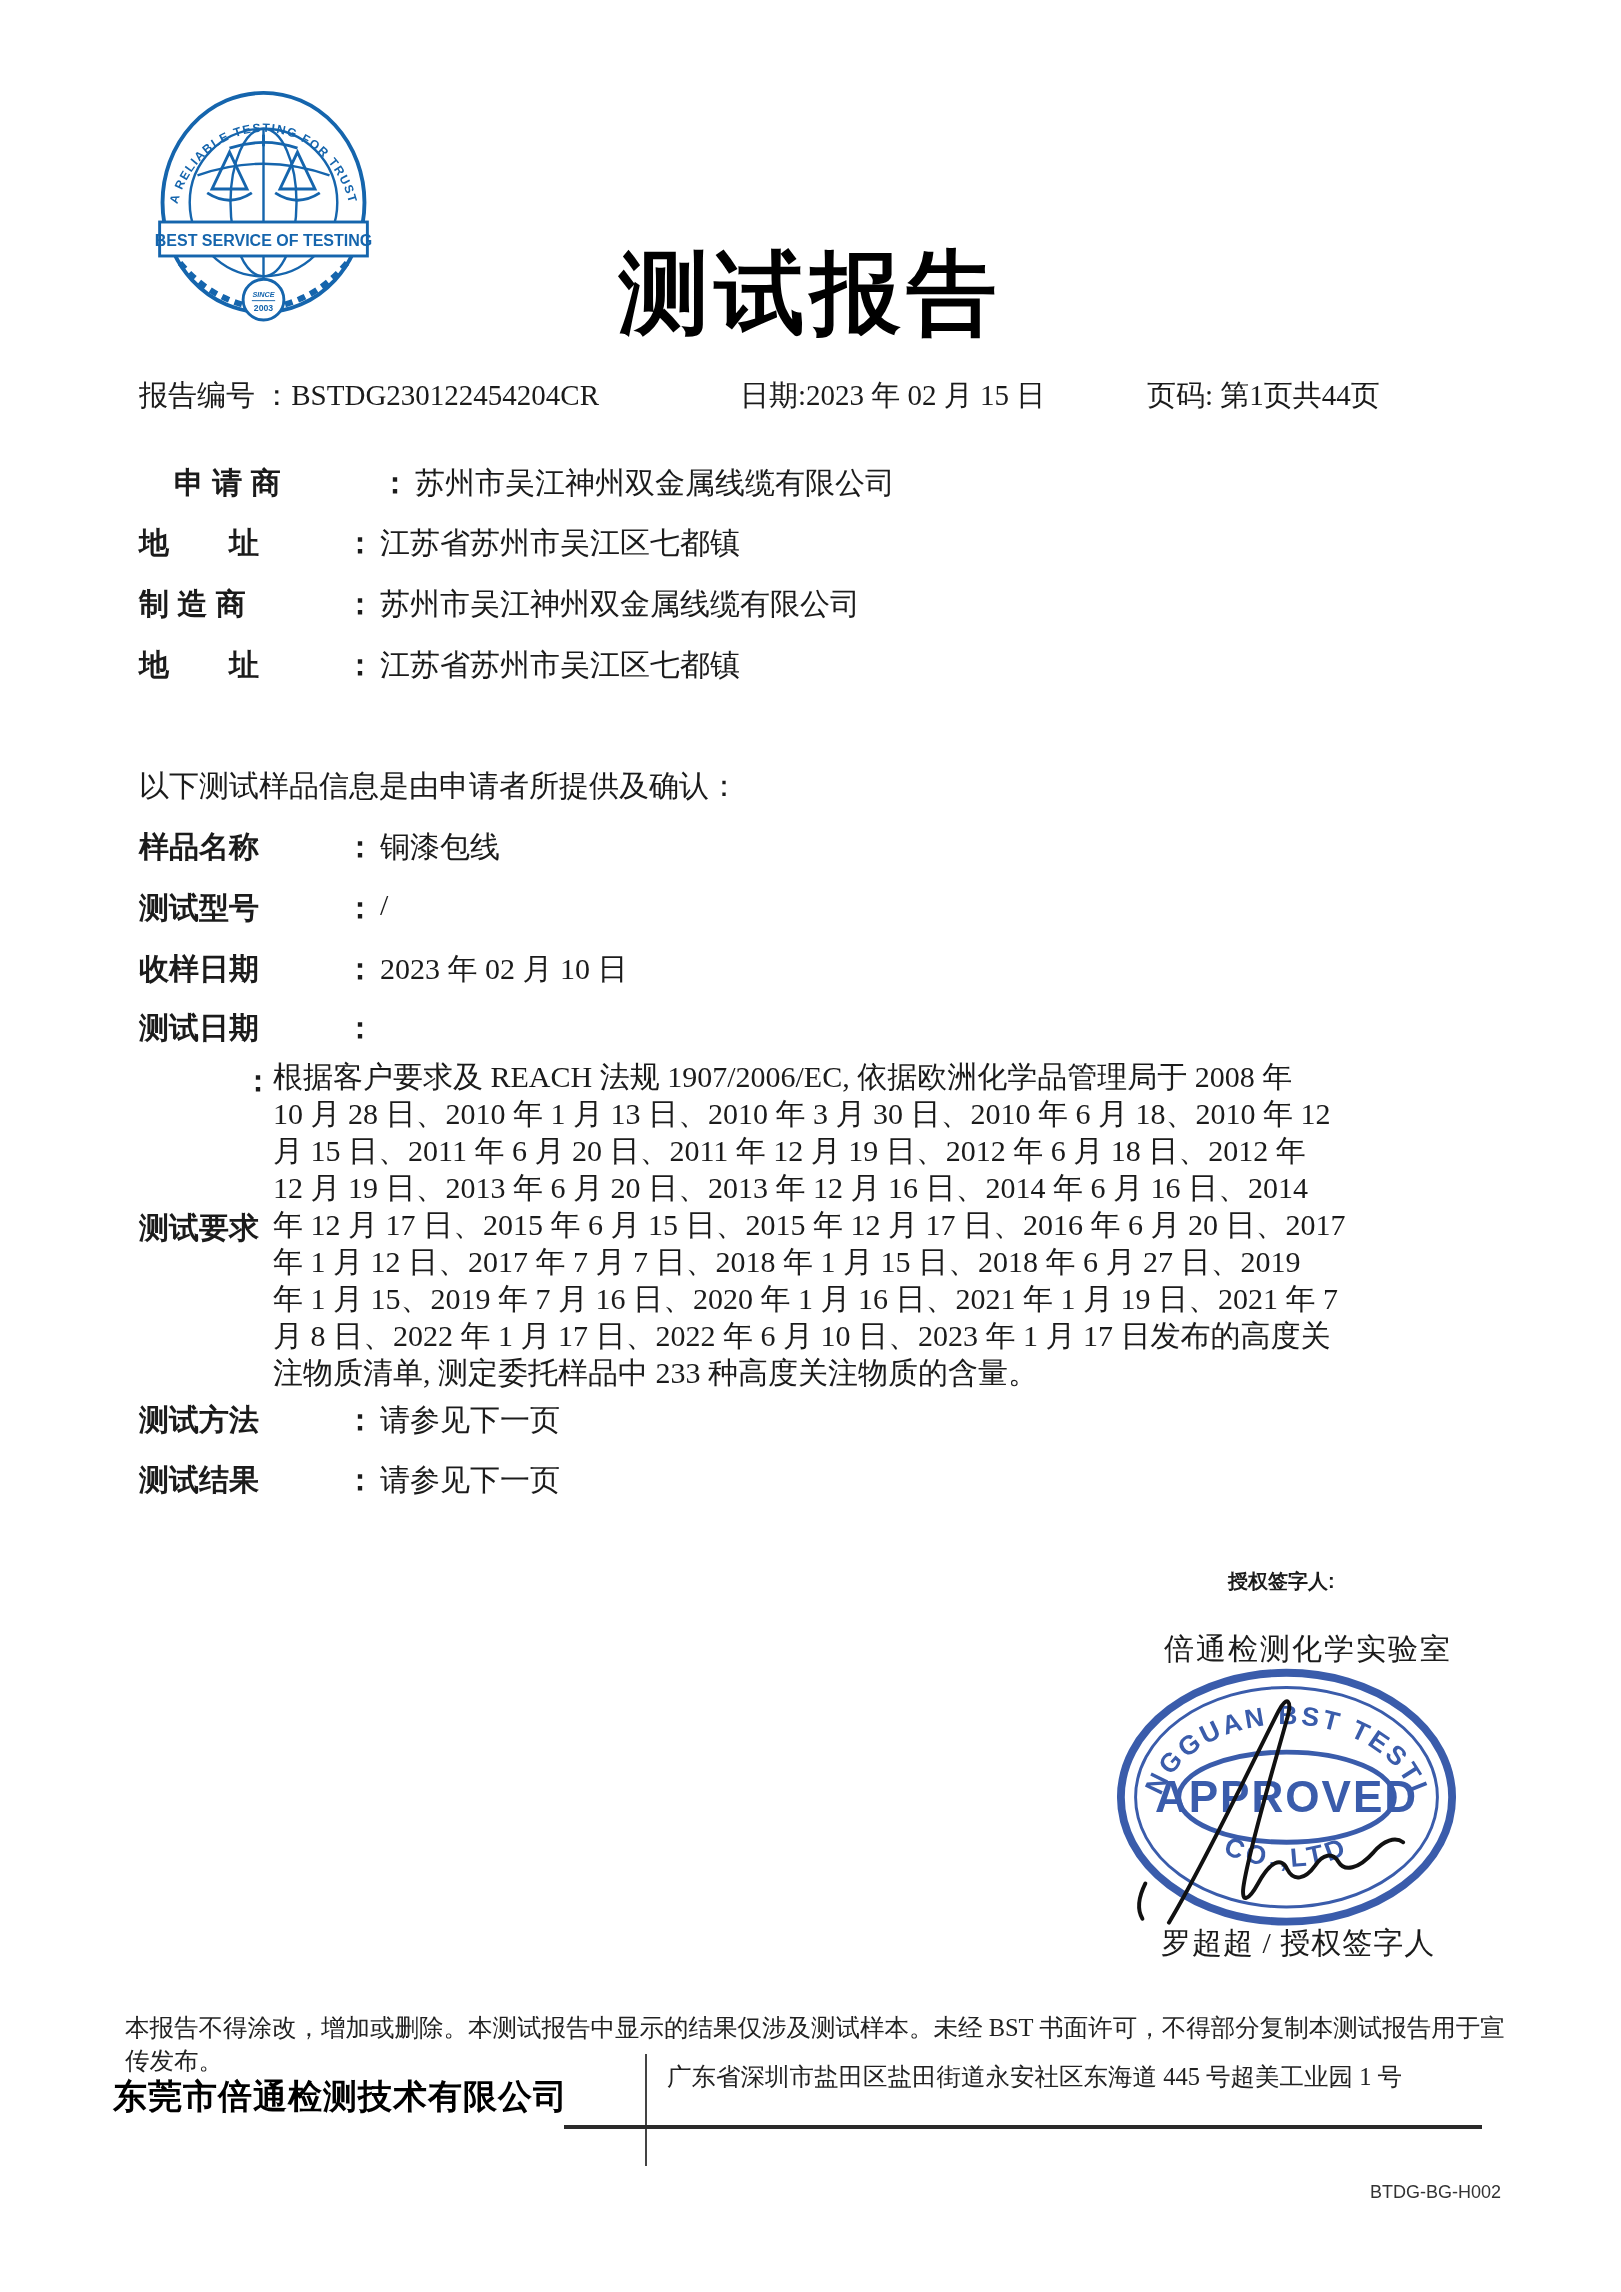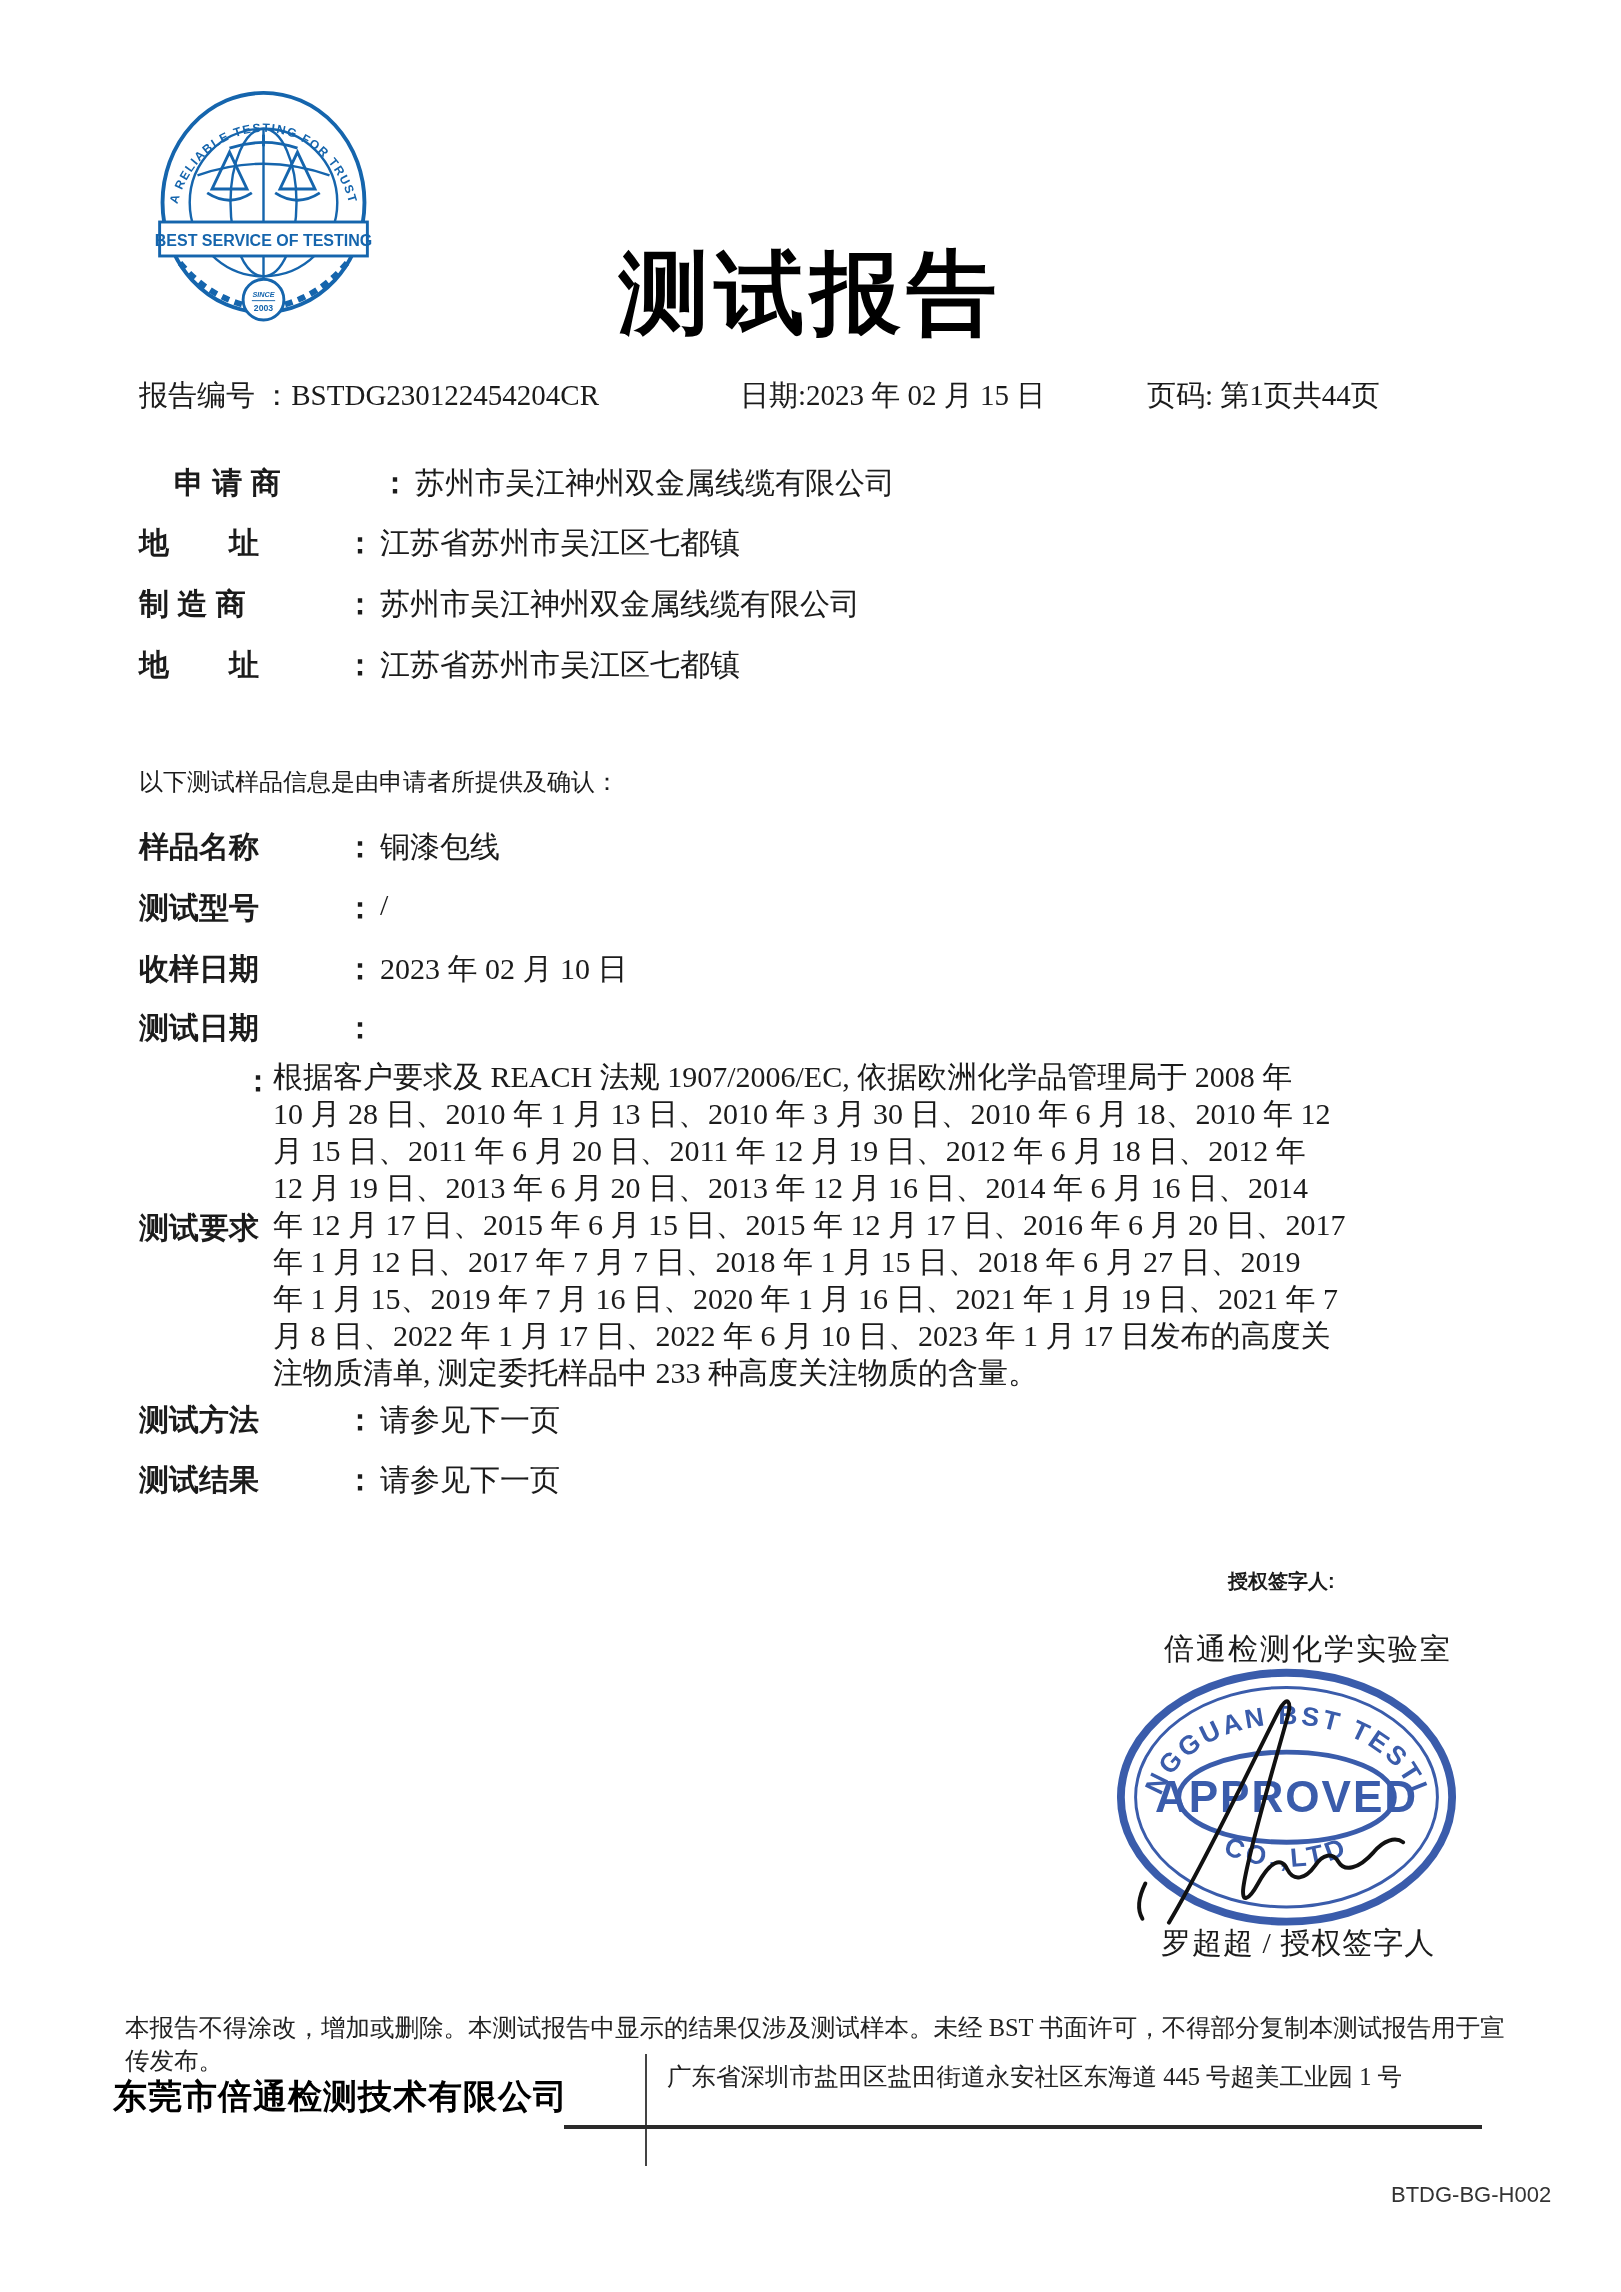--- a/index.html
+++ b/index.html
@@ -18,42 +18,41 @@
     letter-spacing:5.9px;margin:0;
   }
   .hseg{position:absolute;font-size:29px;white-space:pre;}
   .fieldrow{position:absolute;left:0;width:100%;height:39px;}
   .flabel{
     position:absolute;left:139px;font-size:30px;font-weight:bold;
     font-family:"Liberation Sans","DejaVu Sans",sans-serif;white-space:pre;
   }
   .fcolon{position:absolute;left:345px;font-size:30px;font-weight:bold;}
   .fvalue{position:absolute;left:380px;font-size:30px;white-space:pre;}
-  .intro{position:absolute;left:139px;font-size:24px;}
+  .intro{position:absolute;left:139px;font-size:30px;}
   .reqcolon{position:absolute;left:243px;top:1061px;font-size:30px;font-weight:bold;}
   .reqlines{position:absolute;left:265px;top:1058px;width:1274px;font-size:30px;margin-left:8px;}
   .reqlines .tline{line-height:37px;white-space:pre;}
   .sigheading{
     position:absolute;left:1228px;top:1568px;font-size:20px;font-weight:bold;
     font-family:"Liberation Sans","DejaVu Sans",sans-serif;
   }
   .labname{position:absolute;left:1164px;top:1629px;font-size:30px;letter-spacing:2px;}
   .signerline{position:absolute;left:1161px;top:1923px;font-size:30px;letter-spacing:1px;}
   .disclaimer{position:absolute;left:125px;top:2011px;width:1382px;font-size:24.5px;color:#222;}
   .company{
     position:absolute;left:113px;top:2074px;font-size:34px;font-weight:bold;
     font-family:Liberation Mono, monospace;letter-spacing:1px;color:#000;text-align:right;
   }
   .vline{position:absolute;left:645px;top:2054px;width:2px;height:112px;background:#444;}
   .addr{position:absolute;left:667px;font-size:24.5px;color:#222;white-space:pre;}
   .hline{position:absolute;left:564px;top:2125px;width:918px;height:3.9px;background:#2a2a2a;}
   .formcode{
-    position:absolute;left:1370px;top:2182px;font-size:22px;color:#333;
+    position:absolute;left:1370px;top:2182px;font-size:18px;color:#333;
     font-family:"Liberation Sans","DejaVu Sans",sans-serif;
-    margin-left:21px;
   }
   .logo{position:absolute;left:147px;top:83px;}
   .stamp{position:absolute;left:1108px;top:1660px;}
 </style>
 </head>
 <body>
 
 <div class="page">
 
   <svg class="logo" width="233" height="245" viewBox="0 0 240 250">

